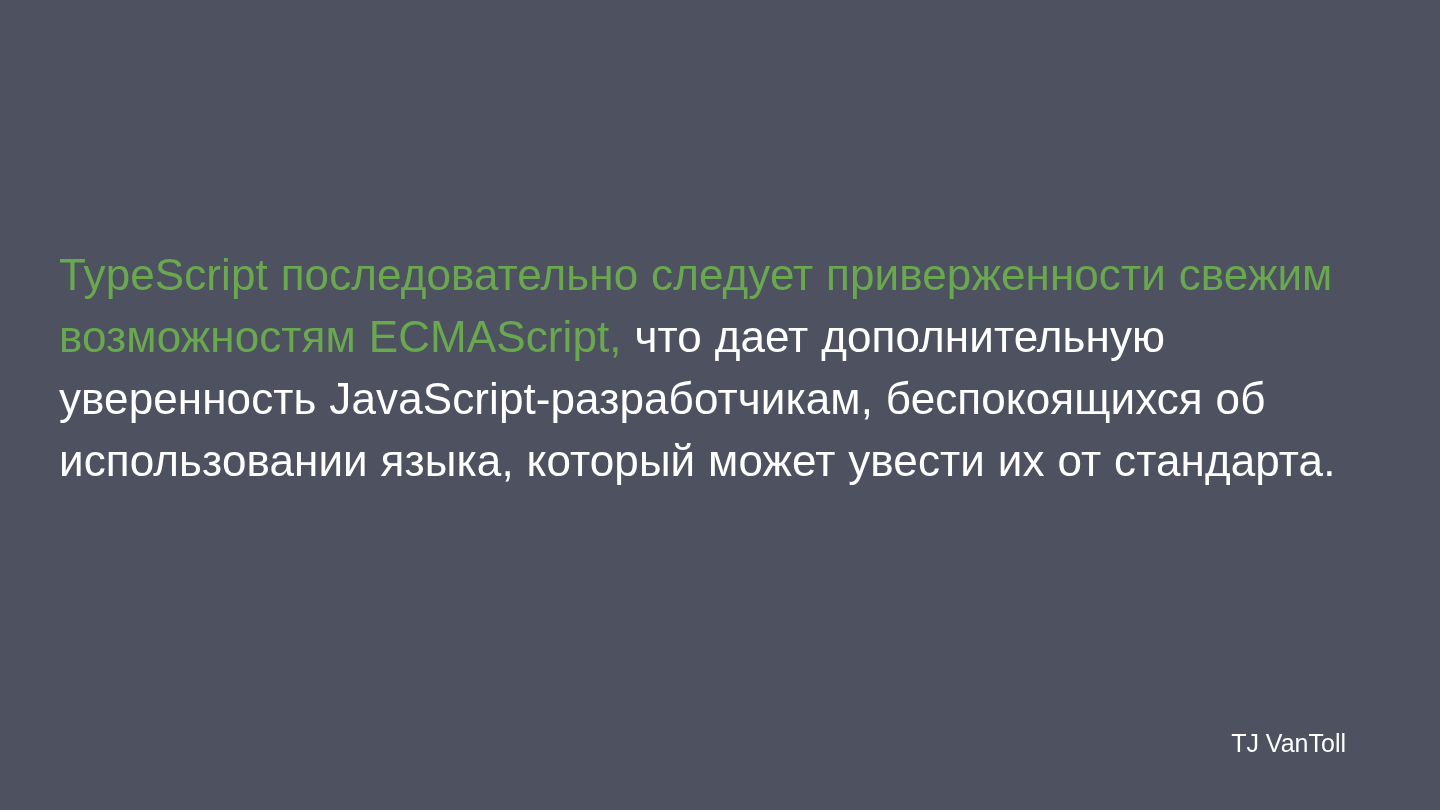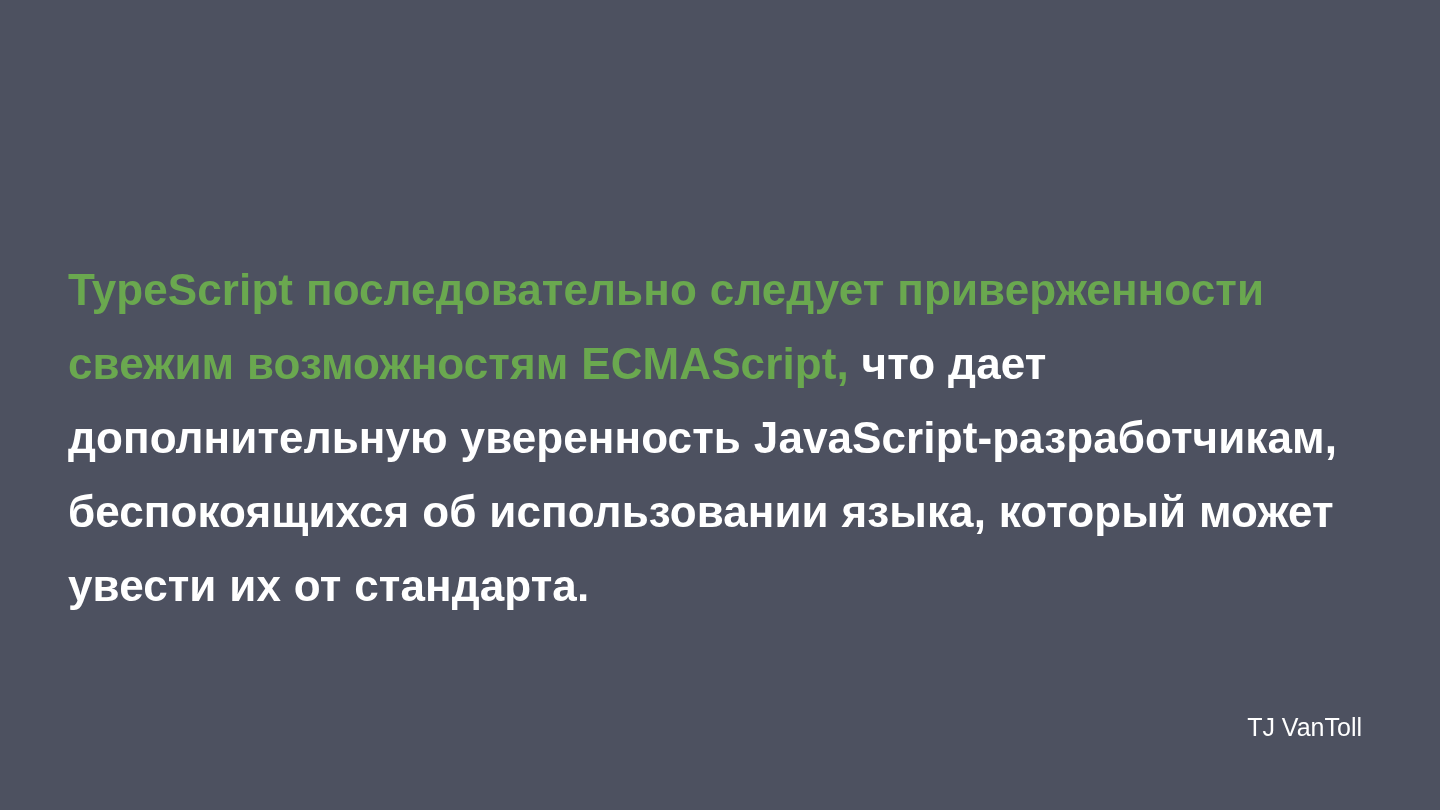--- a/index.html
+++ b/index.html
@@ -20,43 +20,43 @@
   }
 
   .quote-block {
     position: absolute;
     left: 55px;
     top: 240px;
     width: 1340px;
   }
 
   .quote-text {
-    margin: 13px;
+    margin: 4px;
     font-family: "Liberation Sans", sans-serif;
     font-size: 44px;
-    line-height: 74px;
-    font-weight: 700;
+    line-height: 62px;
+    font-weight: 400;
     color: #ffffff;
     letter-spacing: 0.1px;
     word-spacing: 0.5px;
   }
 
   .quote-highlight {
     color: #6aa84f;
   }
 
   .quote-rest {
     color: #ffffff;
   }
 
   .attribution {
     position: absolute;
     right: 78px;
     top: 712px;
-    margin: 0;
+    margin: 16px;
     font-family: "Liberation Sans", sans-serif;
     font-size: 25px;
     line-height: 30px;
     font-weight: 400;
     color: #ffffff;
     text-align: right;
     white-space: nowrap;
   }
 </style>
 </head>

